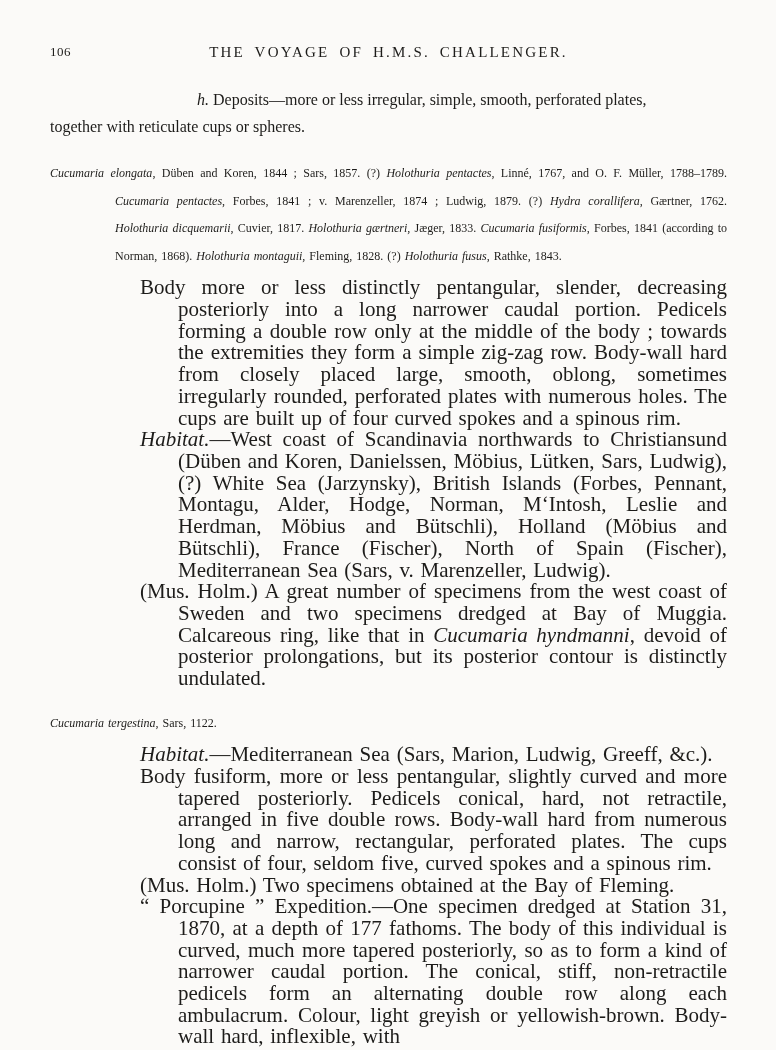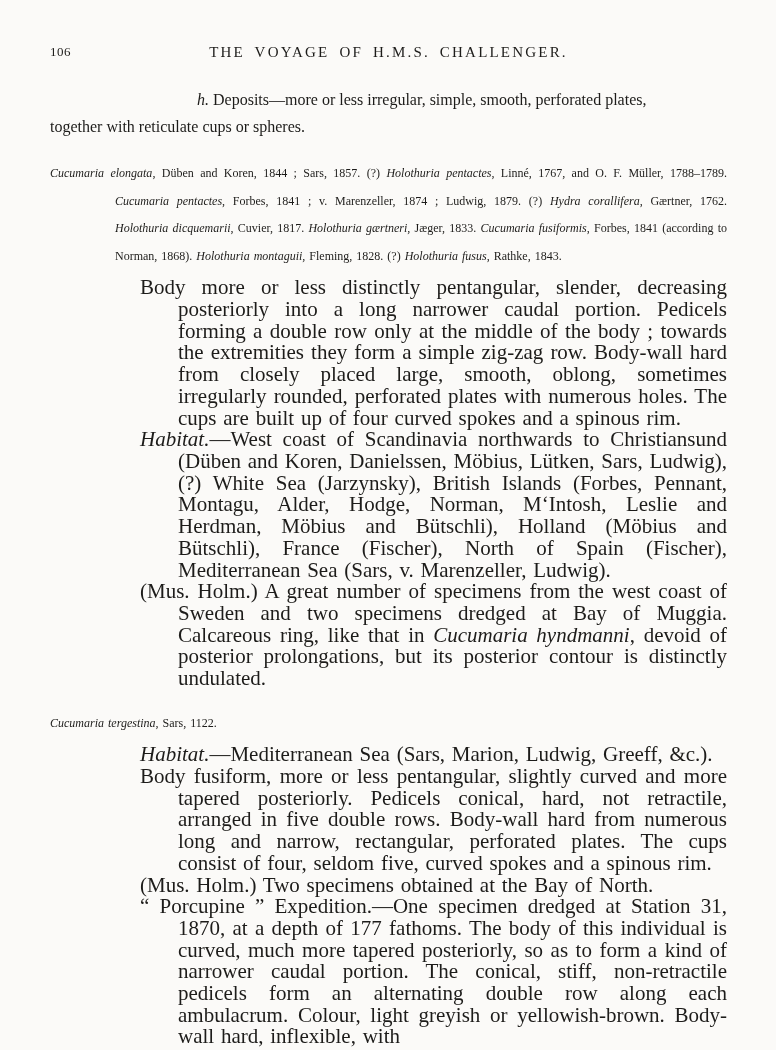--- a/index.html
+++ b/index.html
@@ -95,18 +95,18 @@
       <p><i>Habitat.</i><span>—West coast of Scandinavia northwards to Christiansund (Düben and Koren, Danielssen, Möbius, Lütken, Sars, Ludwig), (?) White Sea (Jarzynsky), British Islands (Forbes, Pennant, Montagu, Alder, Hodge, Norman, M‘Intosh, Leslie and Herdman, Möbius and Bütschli), Holland (Möbius and Bütschli), France (Fischer), North of Spain (Fischer), Mediterranean Sea (Sars, v. Marenzeller, Ludwig).</span></p>
       <p><span>(Mus. Holm.) A great number of specimens from the west coast of Sweden and two specimens dredged at Bay of Muggia. Calcareous ring, like that in </span><i>Cucumaria hyndmanni</i><span>, devoid of posterior prolongations, but its posterior contour is distinctly undulated.</span></p>
     </div>
   </section>
 
   <section class="species species-2">
     <p class="synonymy"><i>Cucumaria tergestina</i><span>, Sars, 1122.</span></p>
     <div class="desc">
       <p><i>Habitat.</i><span>—Mediterranean Sea (Sars, Marion, Ludwig, Greeff, &amp;c.).</span></p>
       <p><span>Body fusiform, more or less pentangular, slightly curved and more tapered posteriorly. Pedicels conical, hard, not retractile, arranged in five double rows. Body-wall hard from numerous long and narrow, rectangular, perforated plates. The cups consist of four, seldom five, curved spokes and a spinous rim.</span></p>
-      <p><span>(Mus. Holm.) Two specimens obtained at the Bay of North.</span></p>
+      <p><span>(Mus. Holm.) Two specimens obtained at the Bay of Fleming.</span></p>
       <p><span>“ Porcupine ” Expedition.—One specimen dredged at Station 31, 1870, at a depth of 177 fathoms. The body of this individual is curved, much more tapered posteriorly, so as to form a kind of narrower caudal portion. The conical, stiff, non-retractile pedicels form an alternating double row along each ambulacrum. Colour, light greyish or yellowish-brown. Body-wall hard, inflexible, with</span></p>
     </div>
   </section>
 
 </div>
 
 </body></html>

